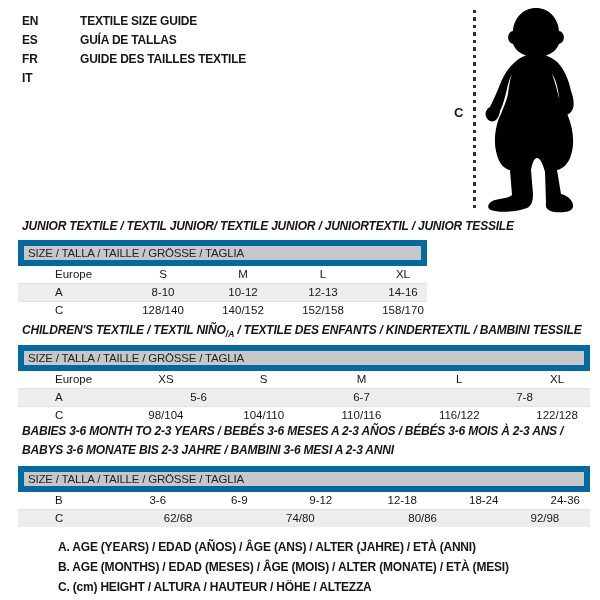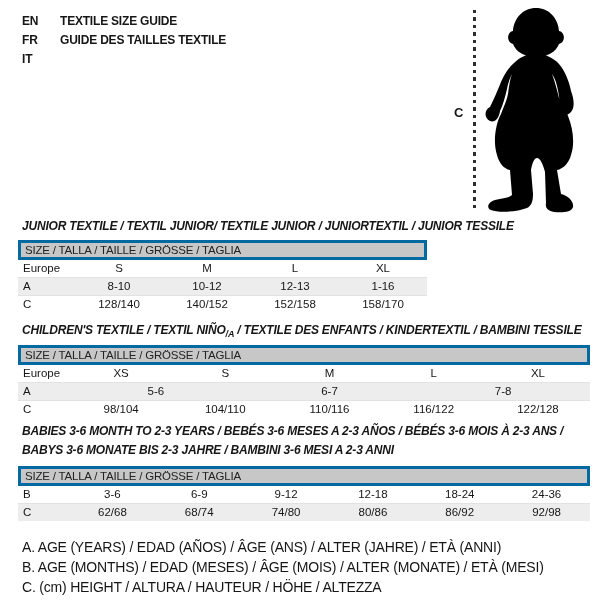--- a/index.html
+++ b/index.html
@@ -3,64 +3,68 @@
 <meta charset="utf-8">
 <style>
   html,body{margin:0;padding:0;background:#fff;}
   .canvas{
     position:relative;width:600px;height:600px;background:#ffffff;overflow:hidden;
     font-family:"Liberation Sans",sans-serif;color:#161616;
     -webkit-font-smoothing:antialiased;
   }
   
   .lang-list{position:absolute;left:22px;top:12px;}
-  .lang-row{display:flex;height:19px;line-height:19px;font-size:12px;font-weight:bold;letter-spacing:-0.2px;}
+  .lang-row{display:flex;height:19px;line-height:19px;font-size:12px;font-weight:bold;letter-spacing:-0.2px;gap:20px;}
   .lang-code{width:38px;flex:0 0 38px;}
   
   .measure-line{
     position:absolute;left:473px;top:10px;width:3px;height:201px;
     background:repeating-linear-gradient(to bottom,#2e2e2e 0 3.5px,transparent 3.5px 7.5px);
   }
   .measure-label{position:absolute;left:454px;top:105px;font-size:13px;font-weight:bold;}
   .baby-svg{position:absolute;left:477px;top:6px;}
   
   .sec-title{
     position:absolute;left:22px;margin:0;font-size:12px;font-weight:bold;
     letter-spacing:-0.2px;line-height:19px;white-space:pre;font-style:italic;
   }
   .sec-title sub{font-size:9px;}
   .sizetable{position:absolute;left:18px;}
   .size-header{
-    height:14px;line-height:14px;background:#c7c7c7;border:3px solid #0369a1;
+    height:14px;line-height:14px;background:#c7c7c7;border:6px solid #0369a1;
     font-size:11.5px;color:#222;padding-left:4px;letter-spacing:-0.2px;
   }
   .trow{display:flex;height:17px;line-height:17px;font-size:11.5px;border-bottom:1px solid #e2e2e2;}
   .trow:last-child{border-bottom:none;}
   .trow.shaded{background:#ededed;}
-  .cell{flex:1;text-align:center;}
+  .cell{flex:1;text-align:center;margin-left:32px;}
   .cell.label{flex:0 0 46px;text-align:left;padding-left:5px;}
   .t1 .cell.label{flex:0 0 52px;}
   .t1{width:409px;}
   .t2,.t3{width:572px;}
   .pos-t1{top:240px;}
   .pos-t2{top:345px;}
   .pos-t3{top:466px;}
   
   .footnotes{position:absolute;left:22px;top:537px;}
-  .footnote{font-size:14px;font-weight:normal;line-height:20px;letter-spacing:-0.2px;}
+  .footnote{font-size:12px;font-weight:bold;line-height:20px;letter-spacing:-0.2px;margin-left:36px;}
 </style>
 </head>
 <body>
 
 <div class="canvas">
 
   <div class="lang-list">
       <div class="lang-row">
         <span class="lang-code">EN</span>
         <span class="lang-label">TEXTILE SIZE GUIDE</span>
+      </div>
+      <div class="lang-row">
+        <span class="lang-code">ES</span>
+        <span class="lang-label">GUÍA DE TALLAS</span>
       </div>
       <div class="lang-row">
         <span class="lang-code">FR</span>
         <span class="lang-label">GUIDE DES TAILLES TEXTILE</span>
       </div>
       <div class="lang-row">
         <span class="lang-code">IT</span>
       </div>
     </div>
 
@@ -119,21 +123,21 @@
         <div class="cell">S</div>
         <div class="cell">M</div>
         <div class="cell">L</div>
         <div class="cell">XL</div>
       </div>
       <div class="trow shaded">
         <div class="cell label">A</div>
         <div class="cell">8-10</div>
         <div class="cell">10-12</div>
         <div class="cell">12-13</div>
-        <div class="cell">1-16</div>
+        <div class="cell">14-16</div>
       </div>
       <div class="trow">
         <div class="cell label">C</div>
         <div class="cell">128/140</div>
         <div class="cell">140/152</div>
         <div class="cell">152/158</div>
         <div class="cell">158/170</div>
       </div>
     </div>
 
@@ -172,24 +176,22 @@
         <div class="cell">3-6</div>
         <div class="cell">6-9</div>
         <div class="cell">9-12</div>
         <div class="cell">12-18</div>
         <div class="cell">18-24</div>
         <div class="cell">24-36</div>
       </div>
       <div class="trow shaded">
         <div class="cell label">C</div>
         <div class="cell">62/68</div>
-        <div class="cell">68/74</div>
         <div class="cell">74/80</div>
         <div class="cell">80/86</div>
-        <div class="cell">86/92</div>
         <div class="cell">92/98</div>
       </div>
     </div>
 
   <div class="footnotes">
       <div class="footnote">A. AGE (YEARS) / EDAD (AÑOS) / ÂGE (ANS) / ALTER (JAHRE) / ETÀ (ANNI)</div>
       <div class="footnote">B. AGE (MONTHS) / EDAD (MESES) / ÂGE (MOIS) / ALTER (MONATE) / ETÀ (MESI)</div>
       <div class="footnote">C. (cm) HEIGHT / ALTURA / HAUTEUR / HÖHE / ALTEZZA</div>
     </div>
 

